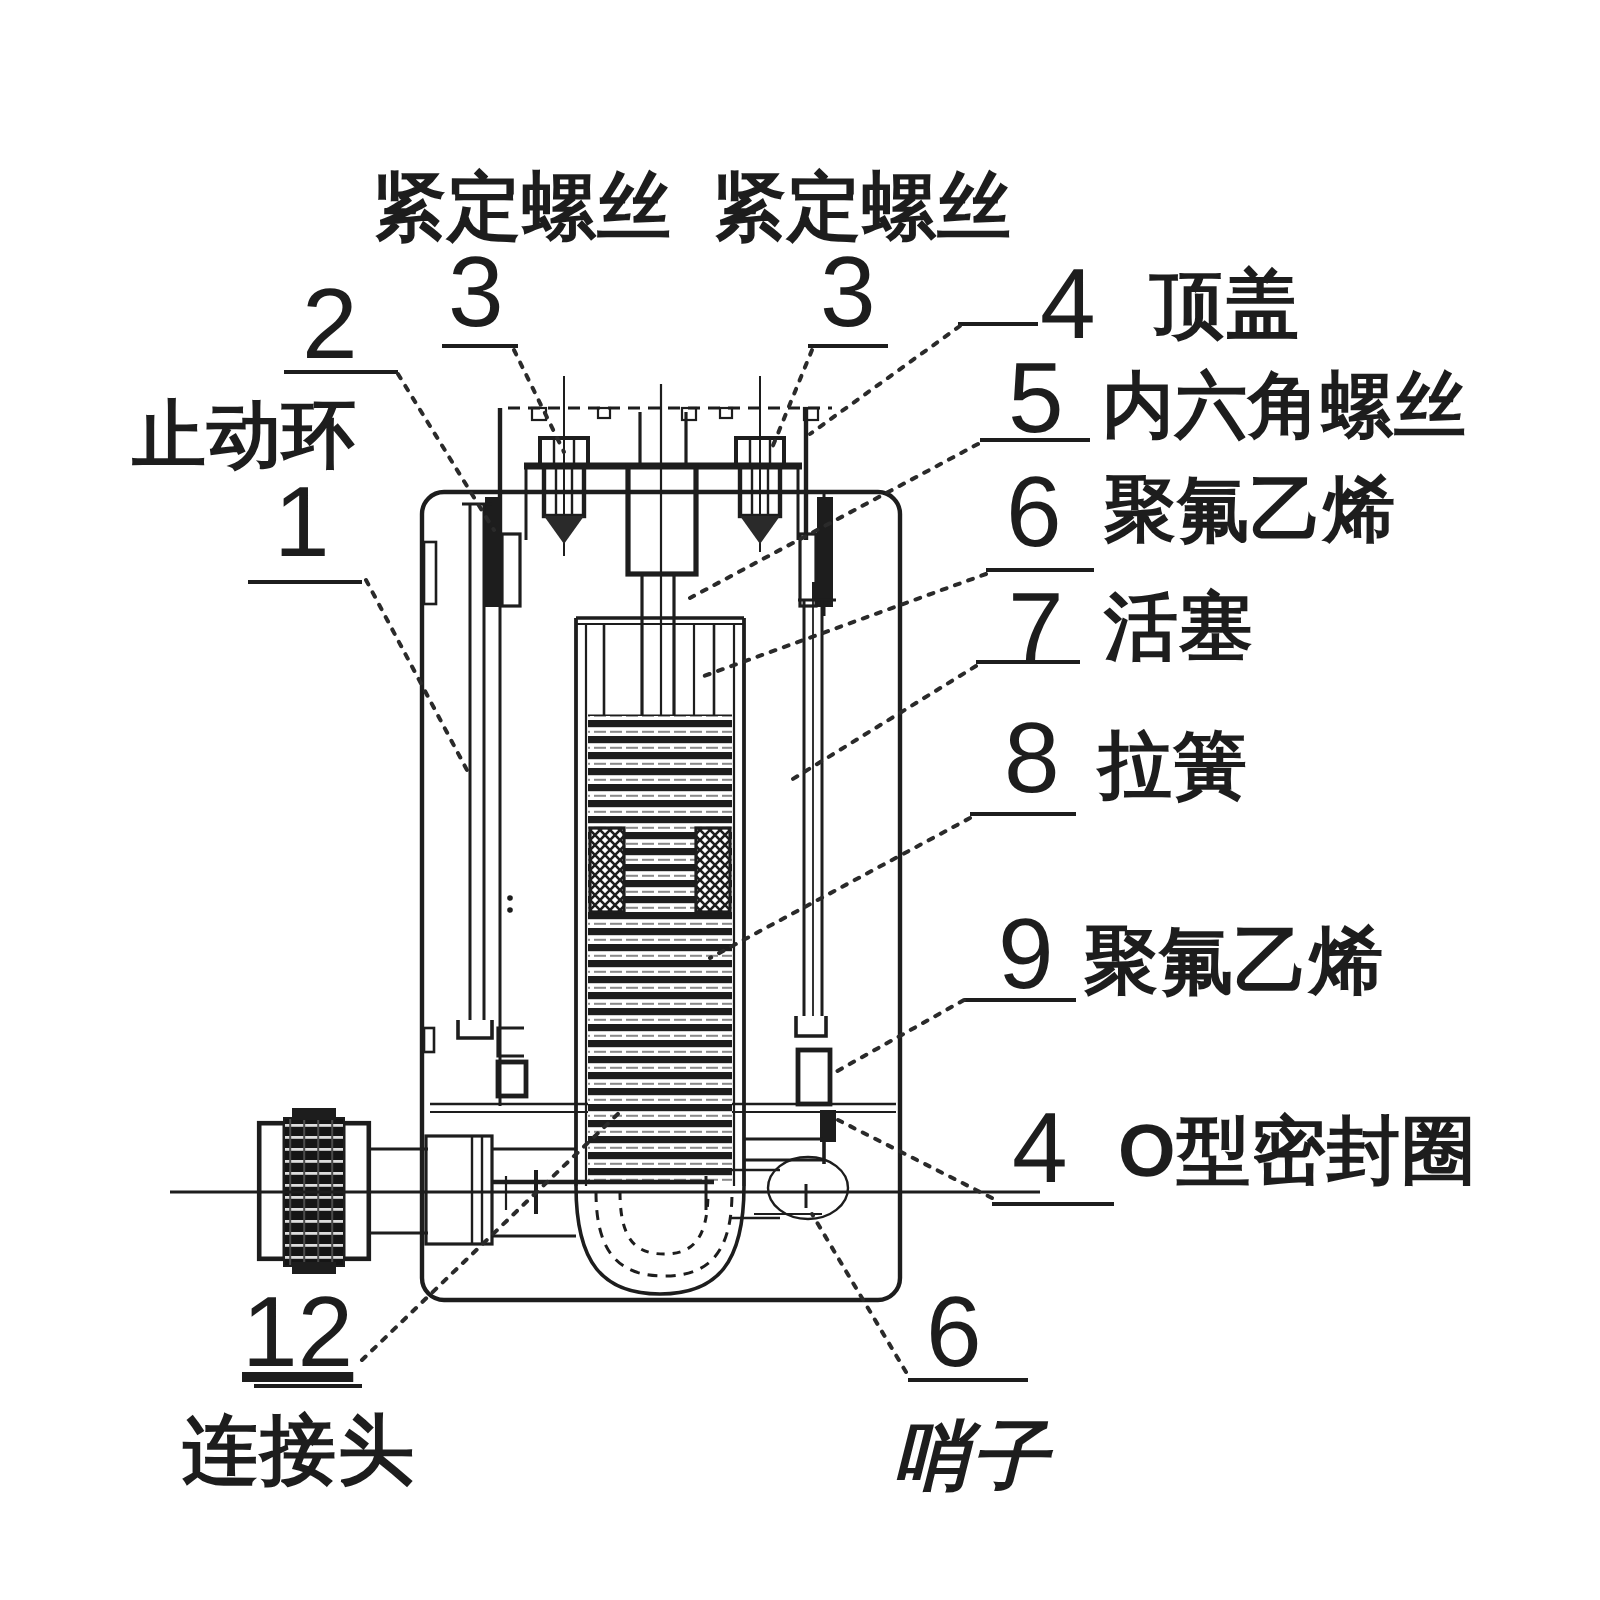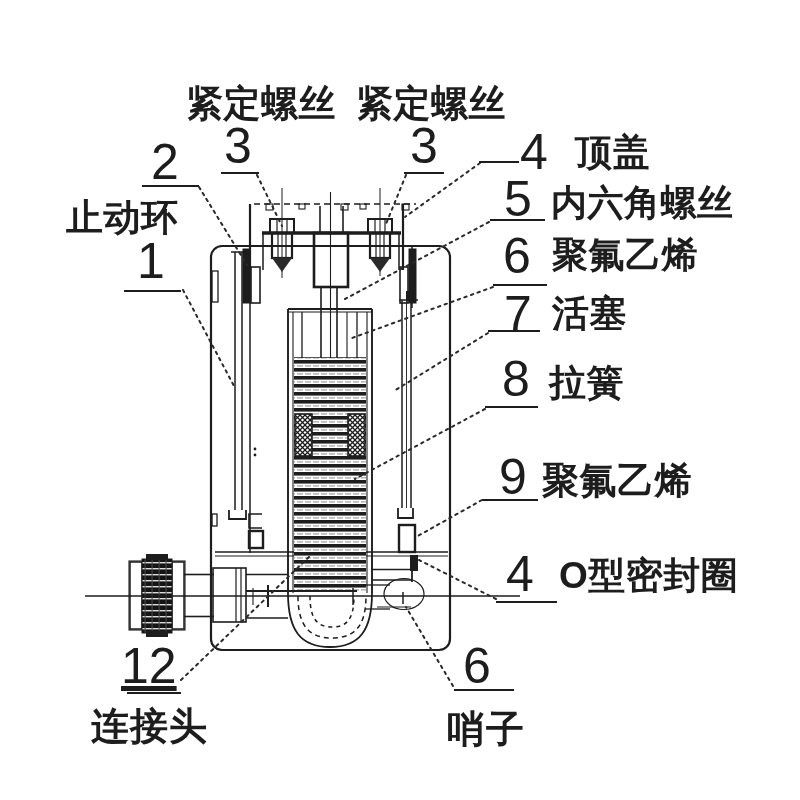--- a/index.html
+++ b/index.html
@@ -253,18 +253,18 @@
 <div class="lbl num" style="left:502px;top:354px;">8</div>
 <div class="lbl cn" style="left:549px;top:364px;text-align:right;">拉簧</div>
 
 <div class="lbl num" style="left:499px;top:452px;">9</div>
 <div class="lbl cn" style="left:542px;top:462px;">聚氟乙烯</div>
 
 <div class="lbl num" style="left:506px;top:549px;">4</div>
 <div class="lbl cn" style="left:559px;top:557px;">O型密封圈</div>
 
 <div class="lbl num" style="left:463px;top:641px;">6</div>
-<div class="lbl cn38" style="left:447px;top:710px;">哨子</div>
+<div class="lbl cn38" style="left:447px;top:710px;font-style:italic;">哨子</div>
 
 <div class="lbl num" style="left:121px;top:641px;text-decoration:underline;">12</div>
 <div class="lbl cn38" style="left:79px;top:707px;margin-left:12px;">连接头</div>
 
 </div>
 
 </body></html>

